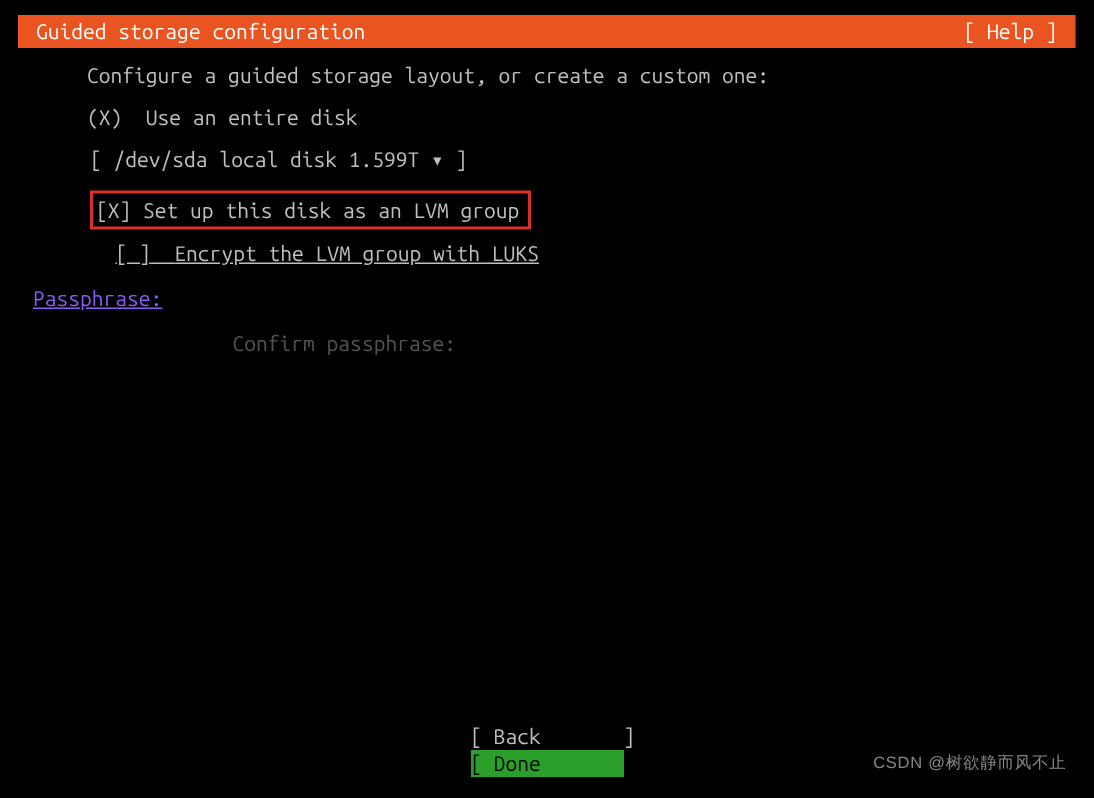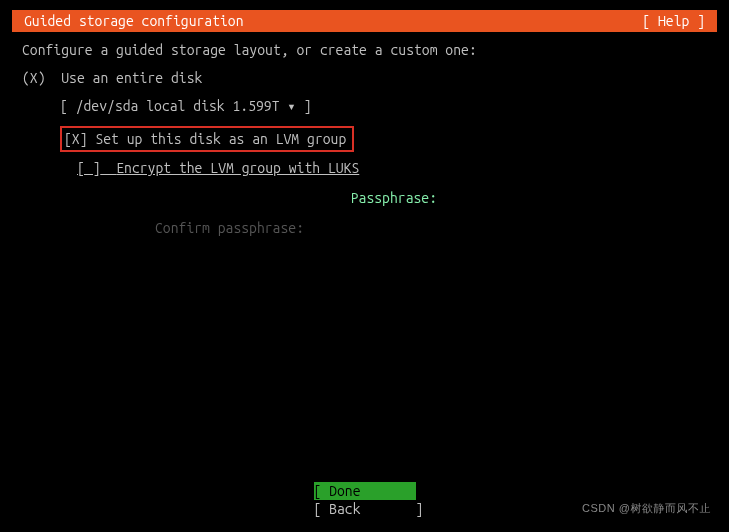--- a/index.html
+++ b/index.html
@@ -40,20 +40,21 @@
     .help-btn {
       padding-right: 2px;
     }
     .content {
       padding: 10px 10px 0 10px;
       color: #c0c0c0;
     }
     .line {
       margin-bottom: 12px;
       white-space: pre;
+      margin-left: 36px;
     }
     .disk-select {
       margin-left: 38px;
       margin-bottom: 12px;
     }
     .lvm-row {
       margin-left: 38px;
       margin-bottom: 8px;
       padding: 3px 6px 3px 2px;
       display: inline-block;
@@ -61,24 +62,25 @@
     .highlight-box {
       border: 2px solid #d93025;
     }
     .encrypt-row {
       margin-left: 55px;
       margin-bottom: 14px;
       white-space: pre;
       text-decoration: underline;
     }
     .passphrase-row {
-      text-align: right;
-      color: #86efac;
+      text-align: left;
+      color: #8b5cf6;
       margin-bottom: 14px;
       padding-right: 270px;
+      text-decoration: underline;
     }
     .confirm-row {
       text-align: center;
       color: #555;
       margin-bottom: 22px;
       padding-right: 270px;
     }
     .custom-row {
       margin-bottom: 12px;
       white-space: pre;
@@ -139,18 +141,18 @@
 
     <div class="encrypt-row"><span>[ ]</span>  <span>Encrypt the LVM group with LUKS</span></div>
 
     <div class="passphrase-row">Passphrase:</div>
 
     <div class="confirm-row">Confirm passphrase:</div>
 
   </div>
 
   <div class="footer-buttons">
+    <div class="btn btn-back">[ Back       ]</div>
     <div class="btn btn-done">[ Done       ]</div>
-    <div class="btn btn-back">[ Back       ]</div>
   </div>
 </div>
 
 <div class="watermark">CSDN @树欲静而风不止</div>
 
 </body></html>

